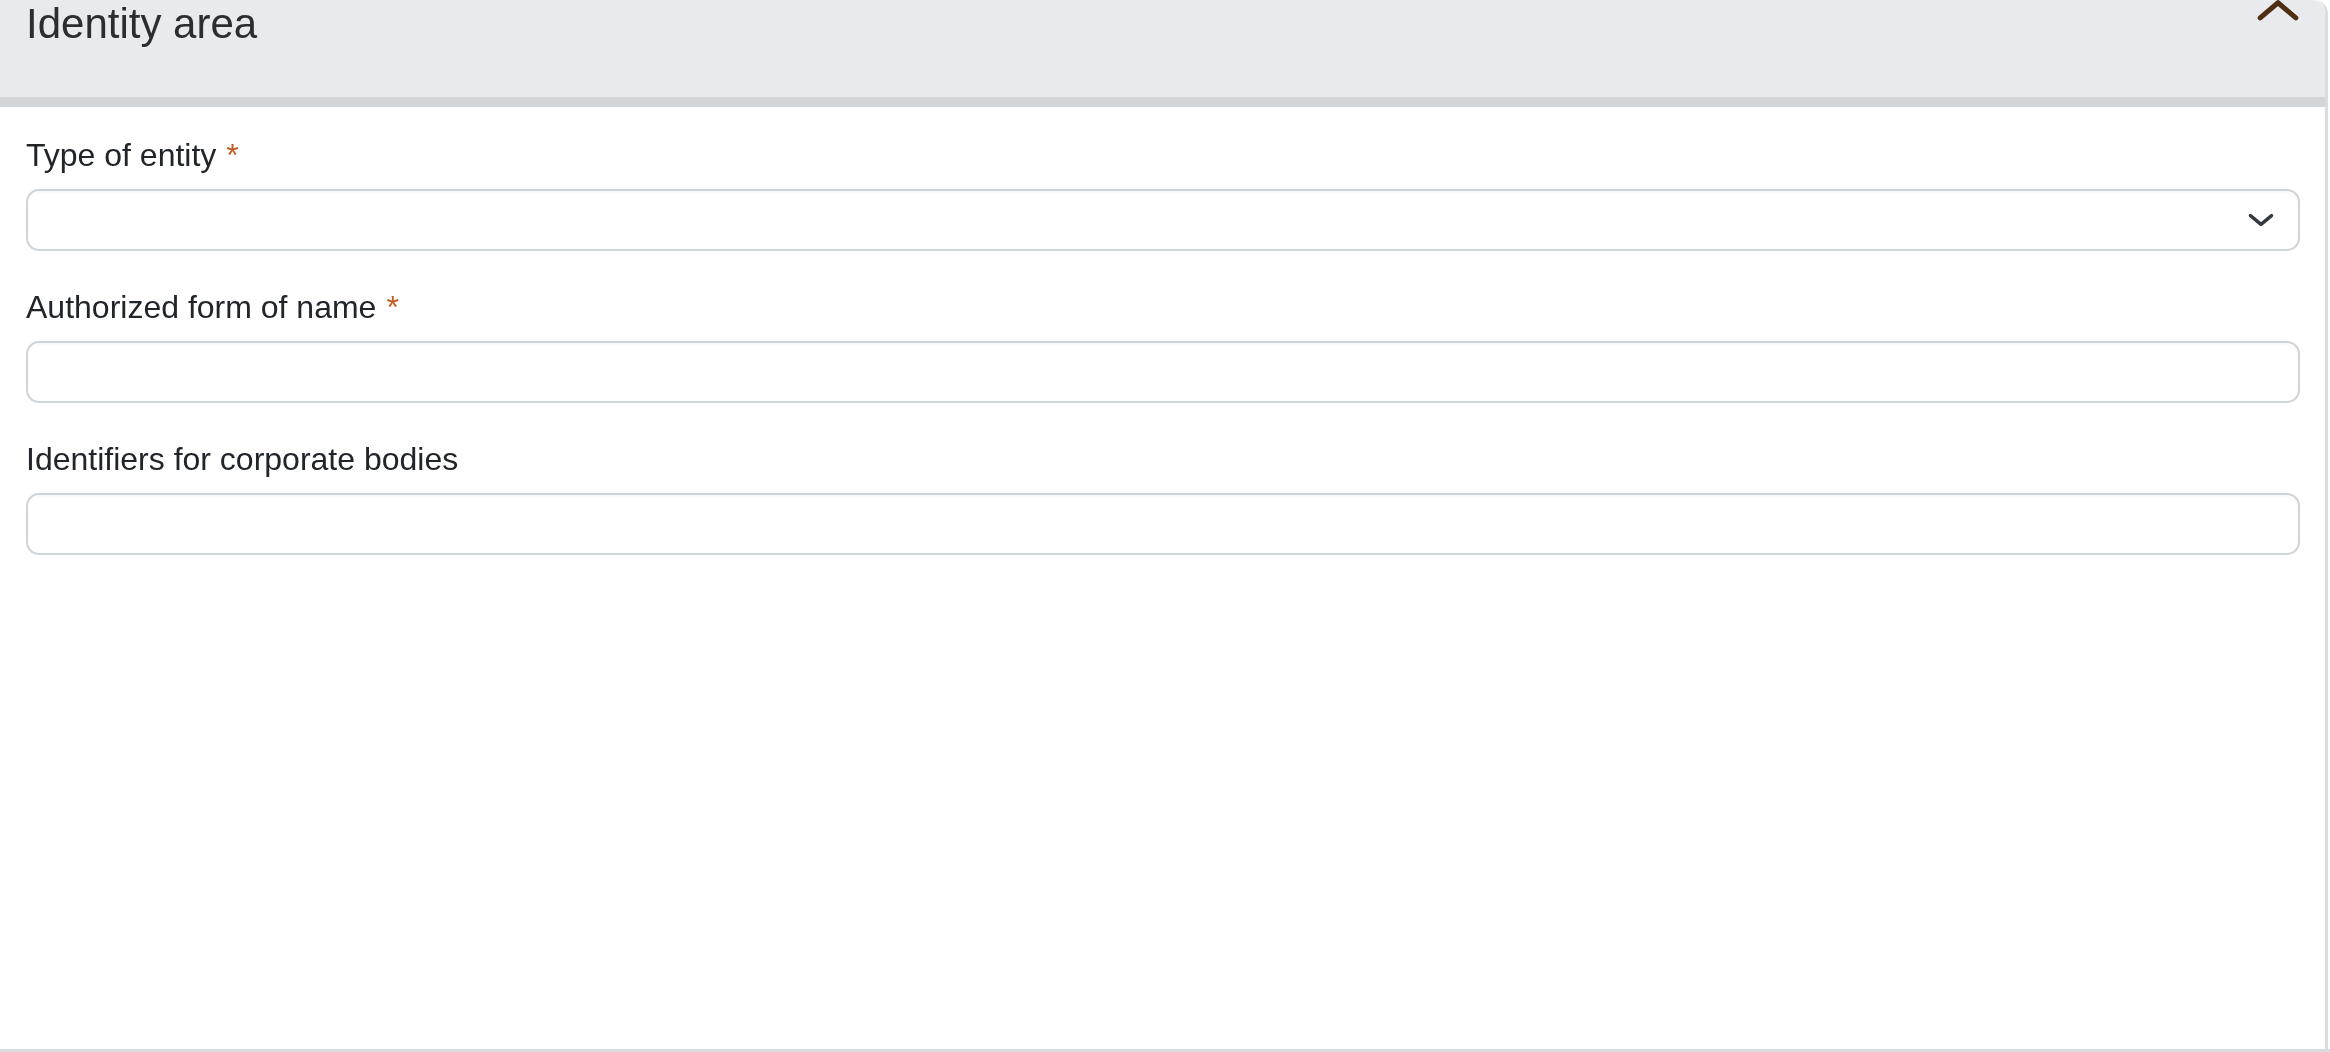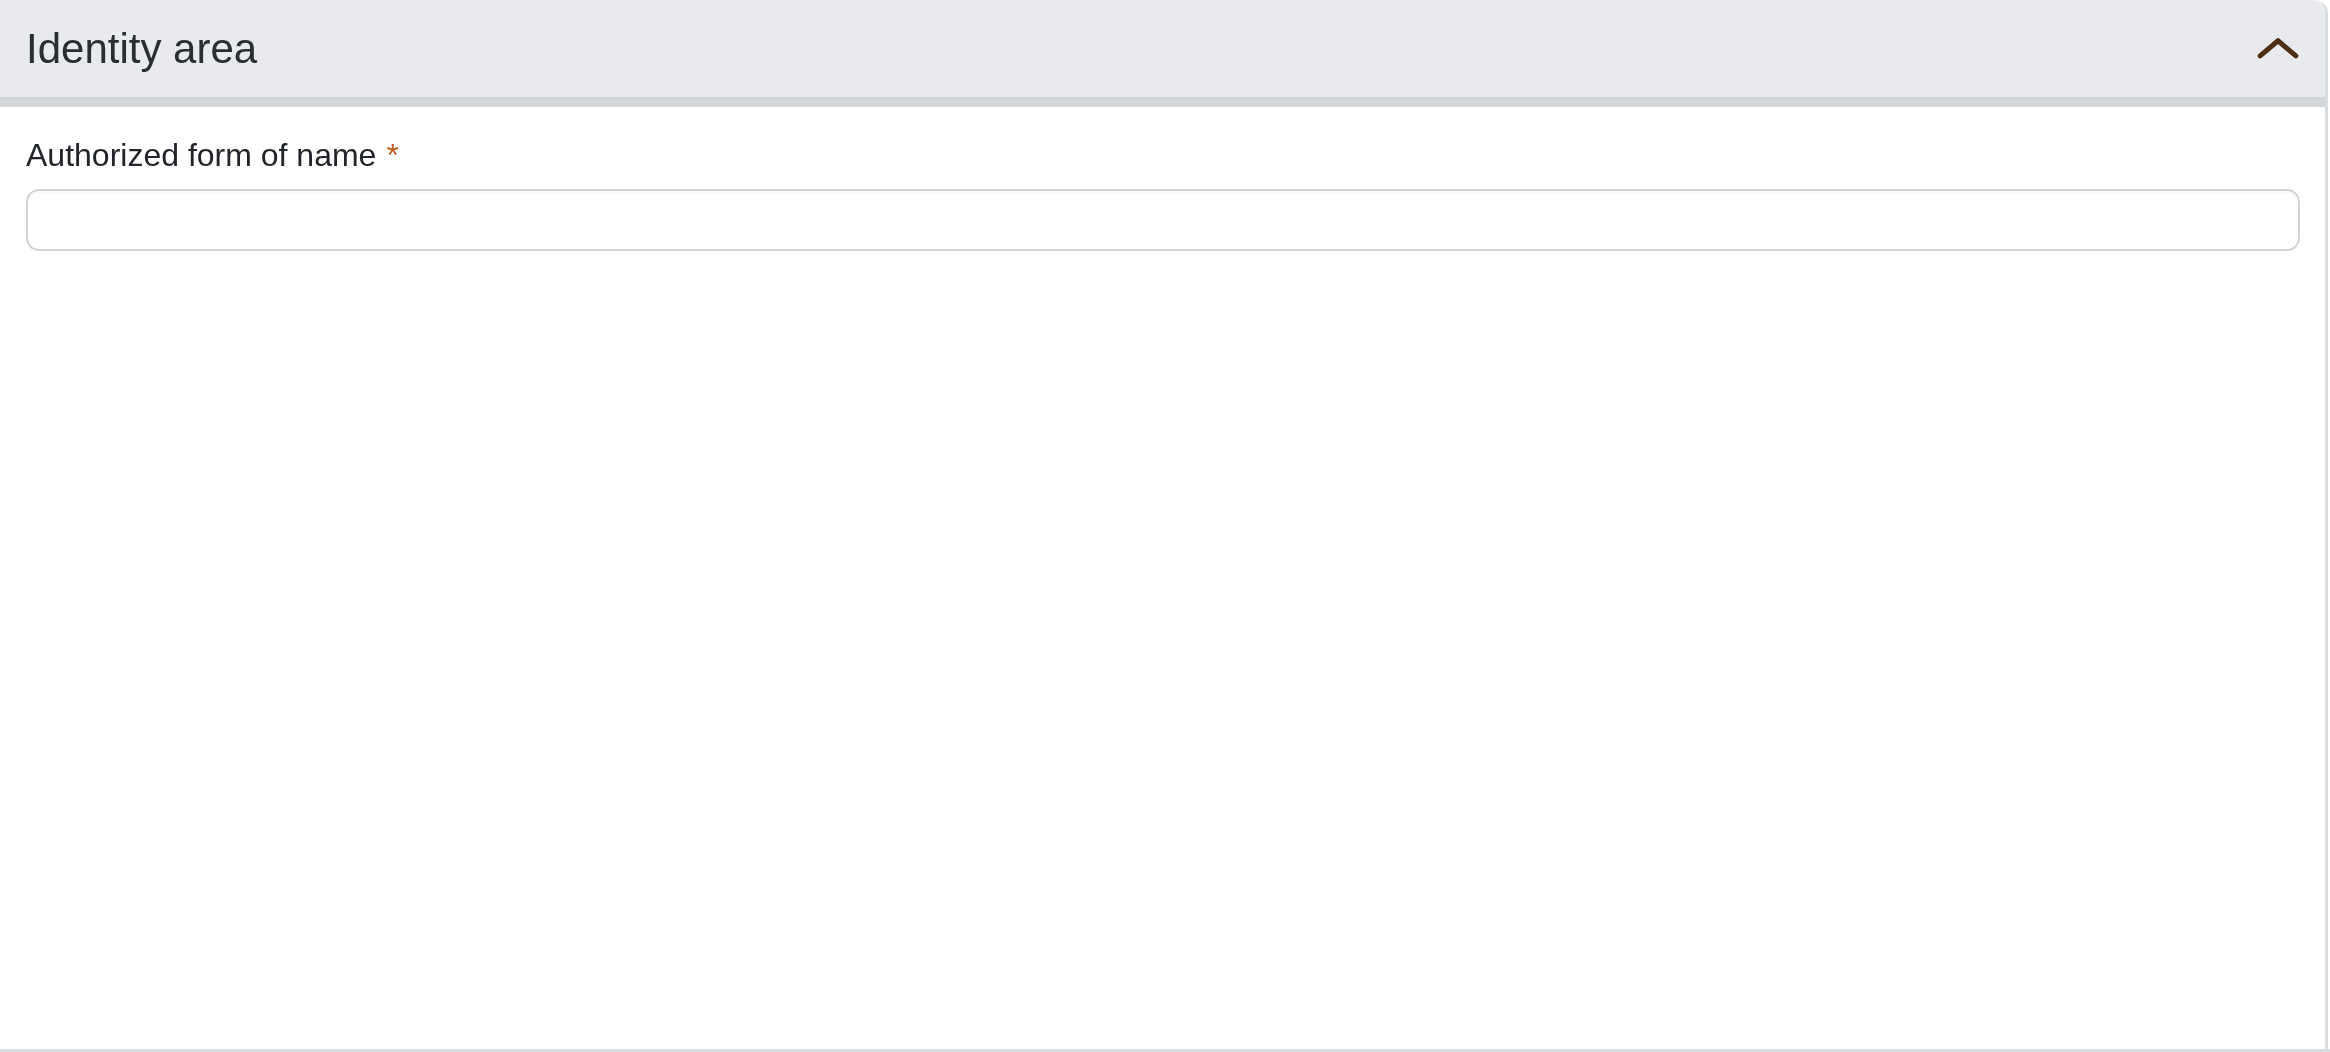--- a/index.html
+++ b/index.html
@@ -15,21 +15,21 @@
     position: relative;
     width: 2328px;
     height: 1049px;
     box-sizing: border-box;
     border-right: 3px solid #dadde0;
     border-top-right-radius: 14px;
     background: #ffffff;
   }
   .acc-header {
     display: flex;
-    align-items: center;
+    align-items: flex-start;
     justify-content: space-between;
     width: 100%;
     height: 97px;
     background: #e9eaed;
     border: none;
     padding: 0 26px;
     box-sizing: border-box;
     border-top-right-radius: 14px;
     cursor: pointer;
     text-align: left;
@@ -113,27 +113,43 @@
   <button class="acc-header">
     <span class="acc-title">Identity area</span>
     <svg class="chev-up" viewBox="0 0 20 10" fill="none" xmlns="http://www.w3.org/2000/svg">
       <polyline points="1.5,8.5 10,1.3 18.5,8.5" stroke="#4f2f14" stroke-width="2.4" stroke-linecap="round" stroke-linejoin="round" fill="none"></polyline>
     </svg>
   </button>
 
   <div class="acc-divider"></div>
 
   <div class="content">
+  <div class="field">
+    <label class="flabel"><span class="ltext">Type of entity</span><span class="req">*</span></label>
+    <div class="control">
+          <div class="selectbox" role="combobox">
+            <svg class="chev-down" viewBox="0 0 16 8" fill="none" xmlns="http://www.w3.org/2000/svg">
+              <polyline points="1.5,1.3 8,6.7 14.5,1.3" stroke="#343a40" stroke-width="2.1" stroke-linecap="round" stroke-linejoin="round" fill="none"></polyline>
+            </svg>
+          </div>
+        </div>
+  </div>
 
   <div class="field">
     <label class="flabel"><span class="ltext">Authorized form of name</span><span class="req">*</span></label>
     <div class="control">
           <input class="tinput" type="text" aria-label="Authorized form of name" value="" style="">
         </div>
   </div>
 
 
 
 
+  <div class="field">
+    <label class="flabel"><span class="ltext">Identifiers for corporate bodies</span></label>
+    <div class="control">
+          <input class="tinput" type="text" aria-label="Identifiers for corporate bodies" value="" style="">
+        </div>
+  </div>
 </div>
 
   <div class="next-divider"></div>
 </div>
 
 </body></html>

